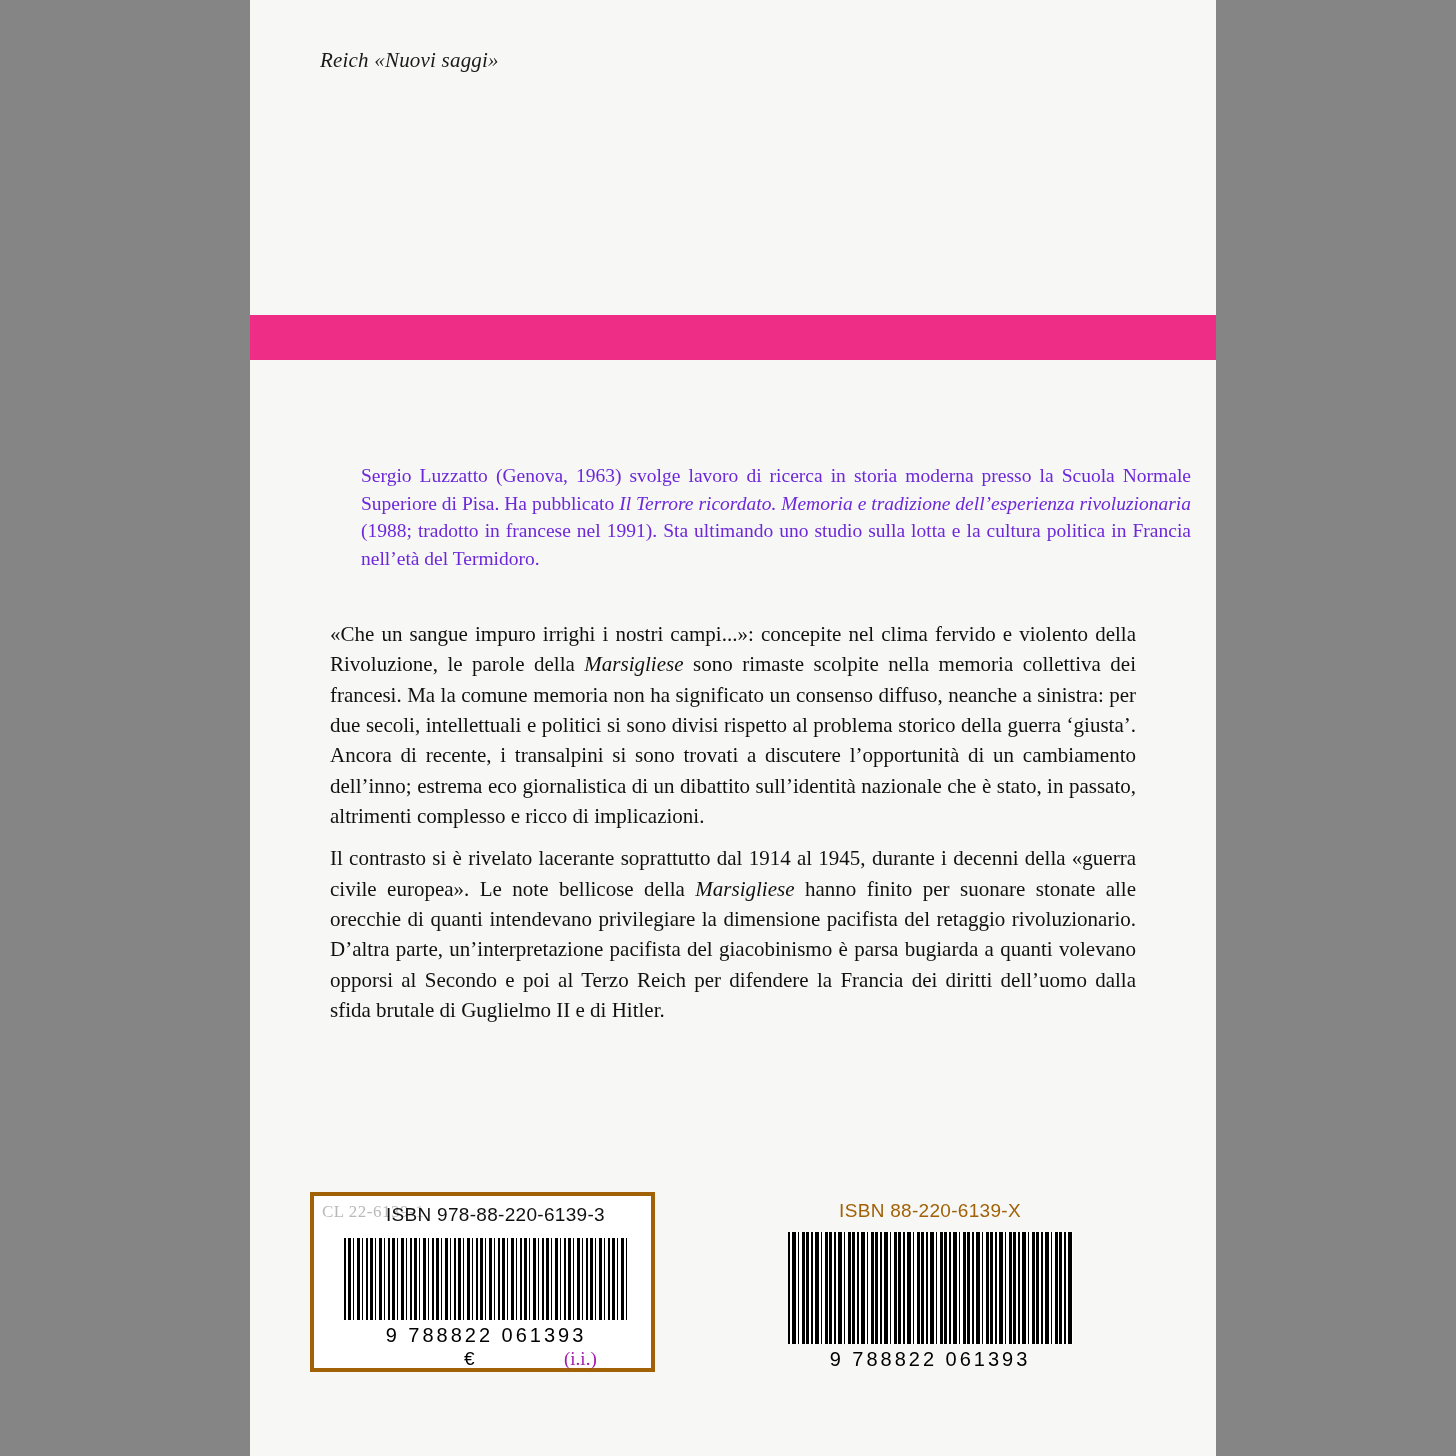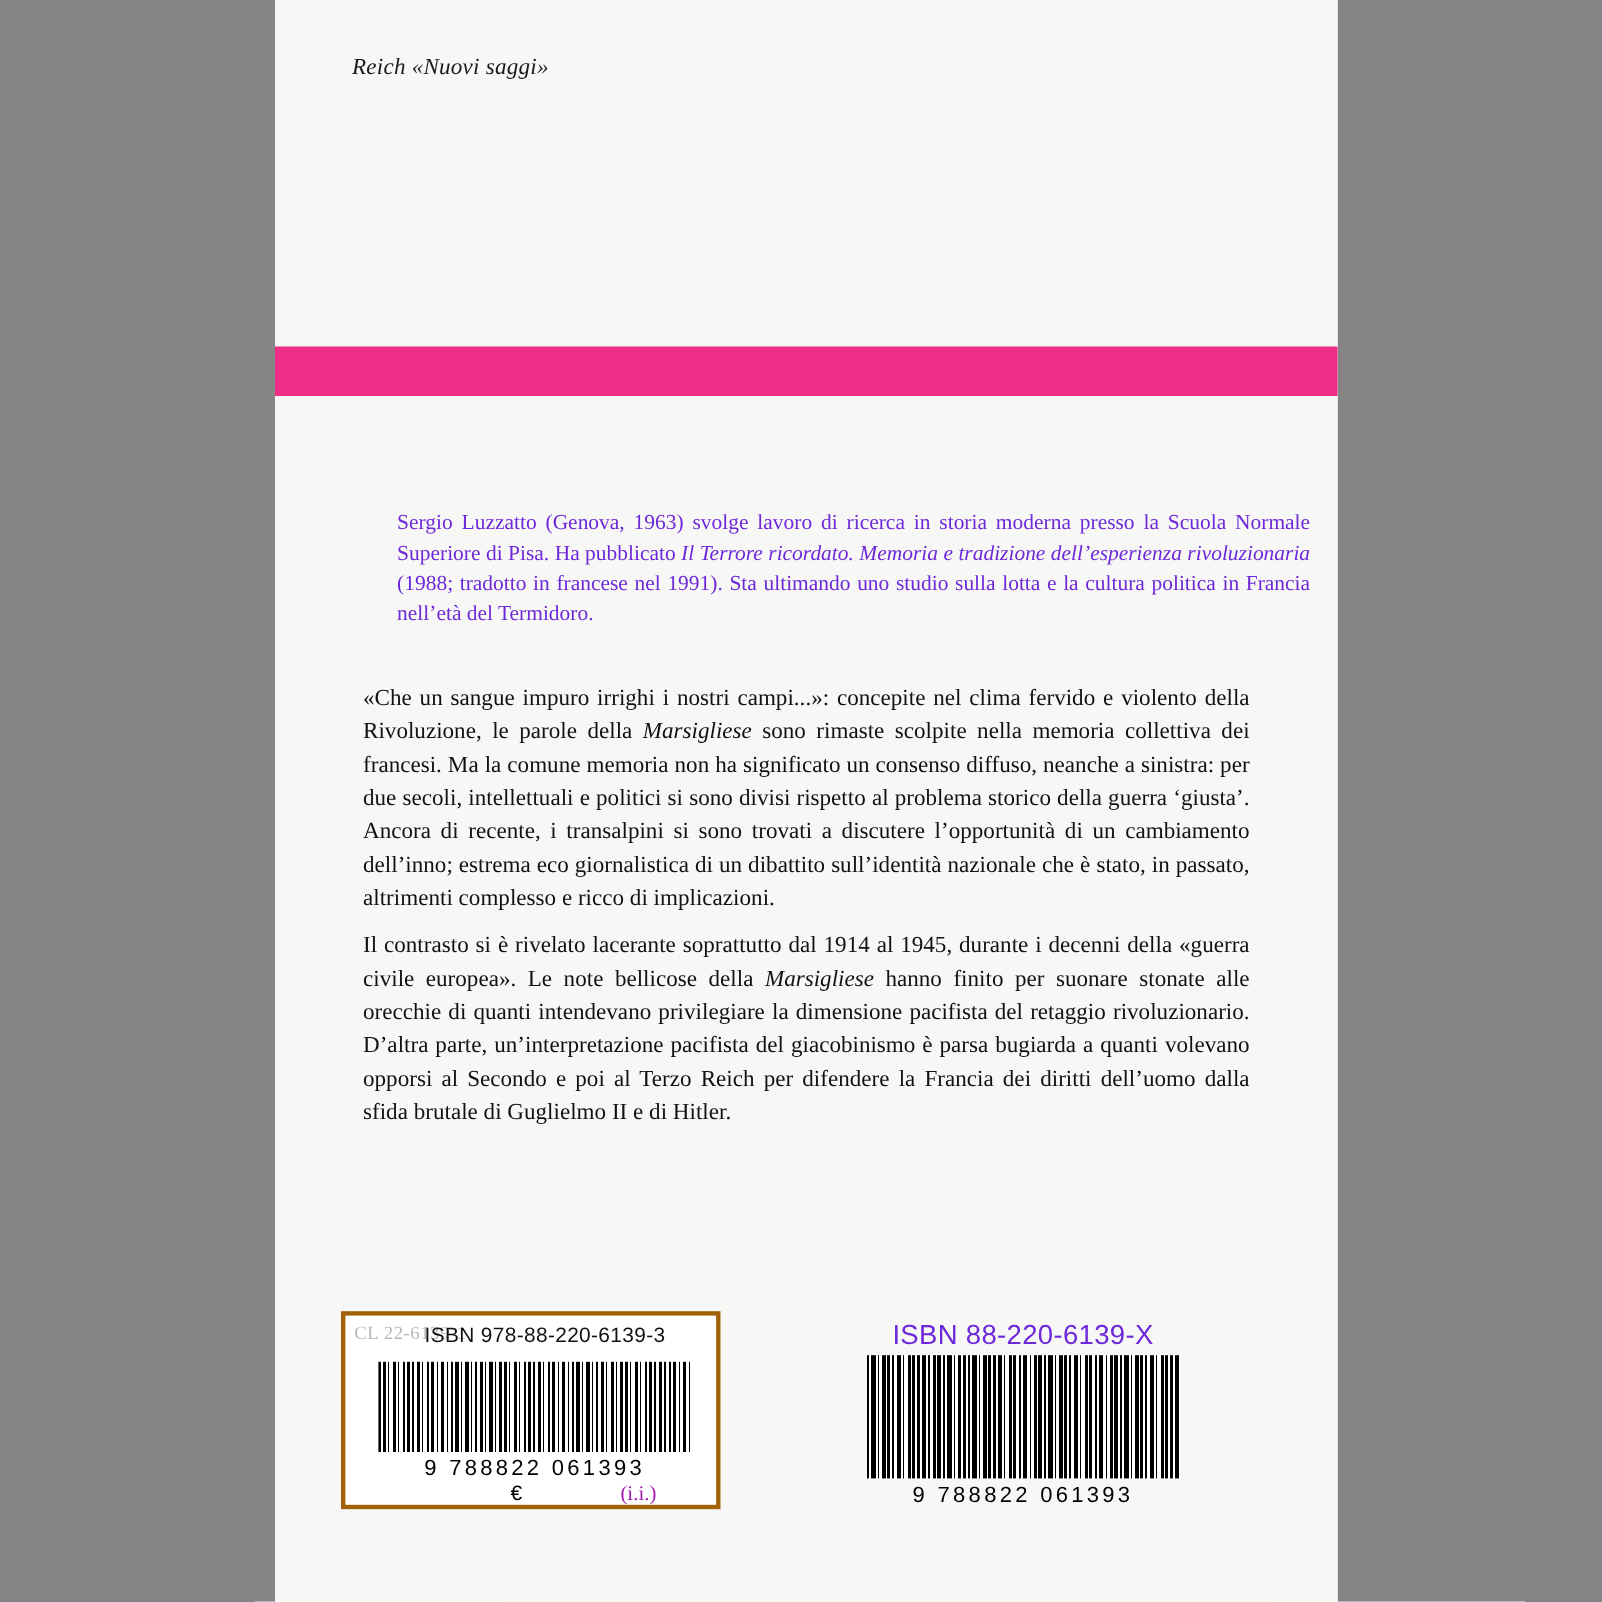--- a/index.html
+++ b/index.html
@@ -180,22 +180,22 @@
     width: 300px;
     height: 190px;
   }
   .isbn-right {
     position: absolute;
     left: 0px;
     top: 8px;
     width: 300px;
     text-align: center;
     font-family: "Liberation Sans", sans-serif;
-    font-size: 25px;
-    color: #6d28d9;
+    font-size: 19px;
+    color: #a16207;
     letter-spacing: 0.3px;
   }
   .bars-right {
     position: absolute;
     left: 8px;
     top: 40px;
     width: 285px;
     height: 112px;
     background:
       repeating-linear-gradient(to right,

